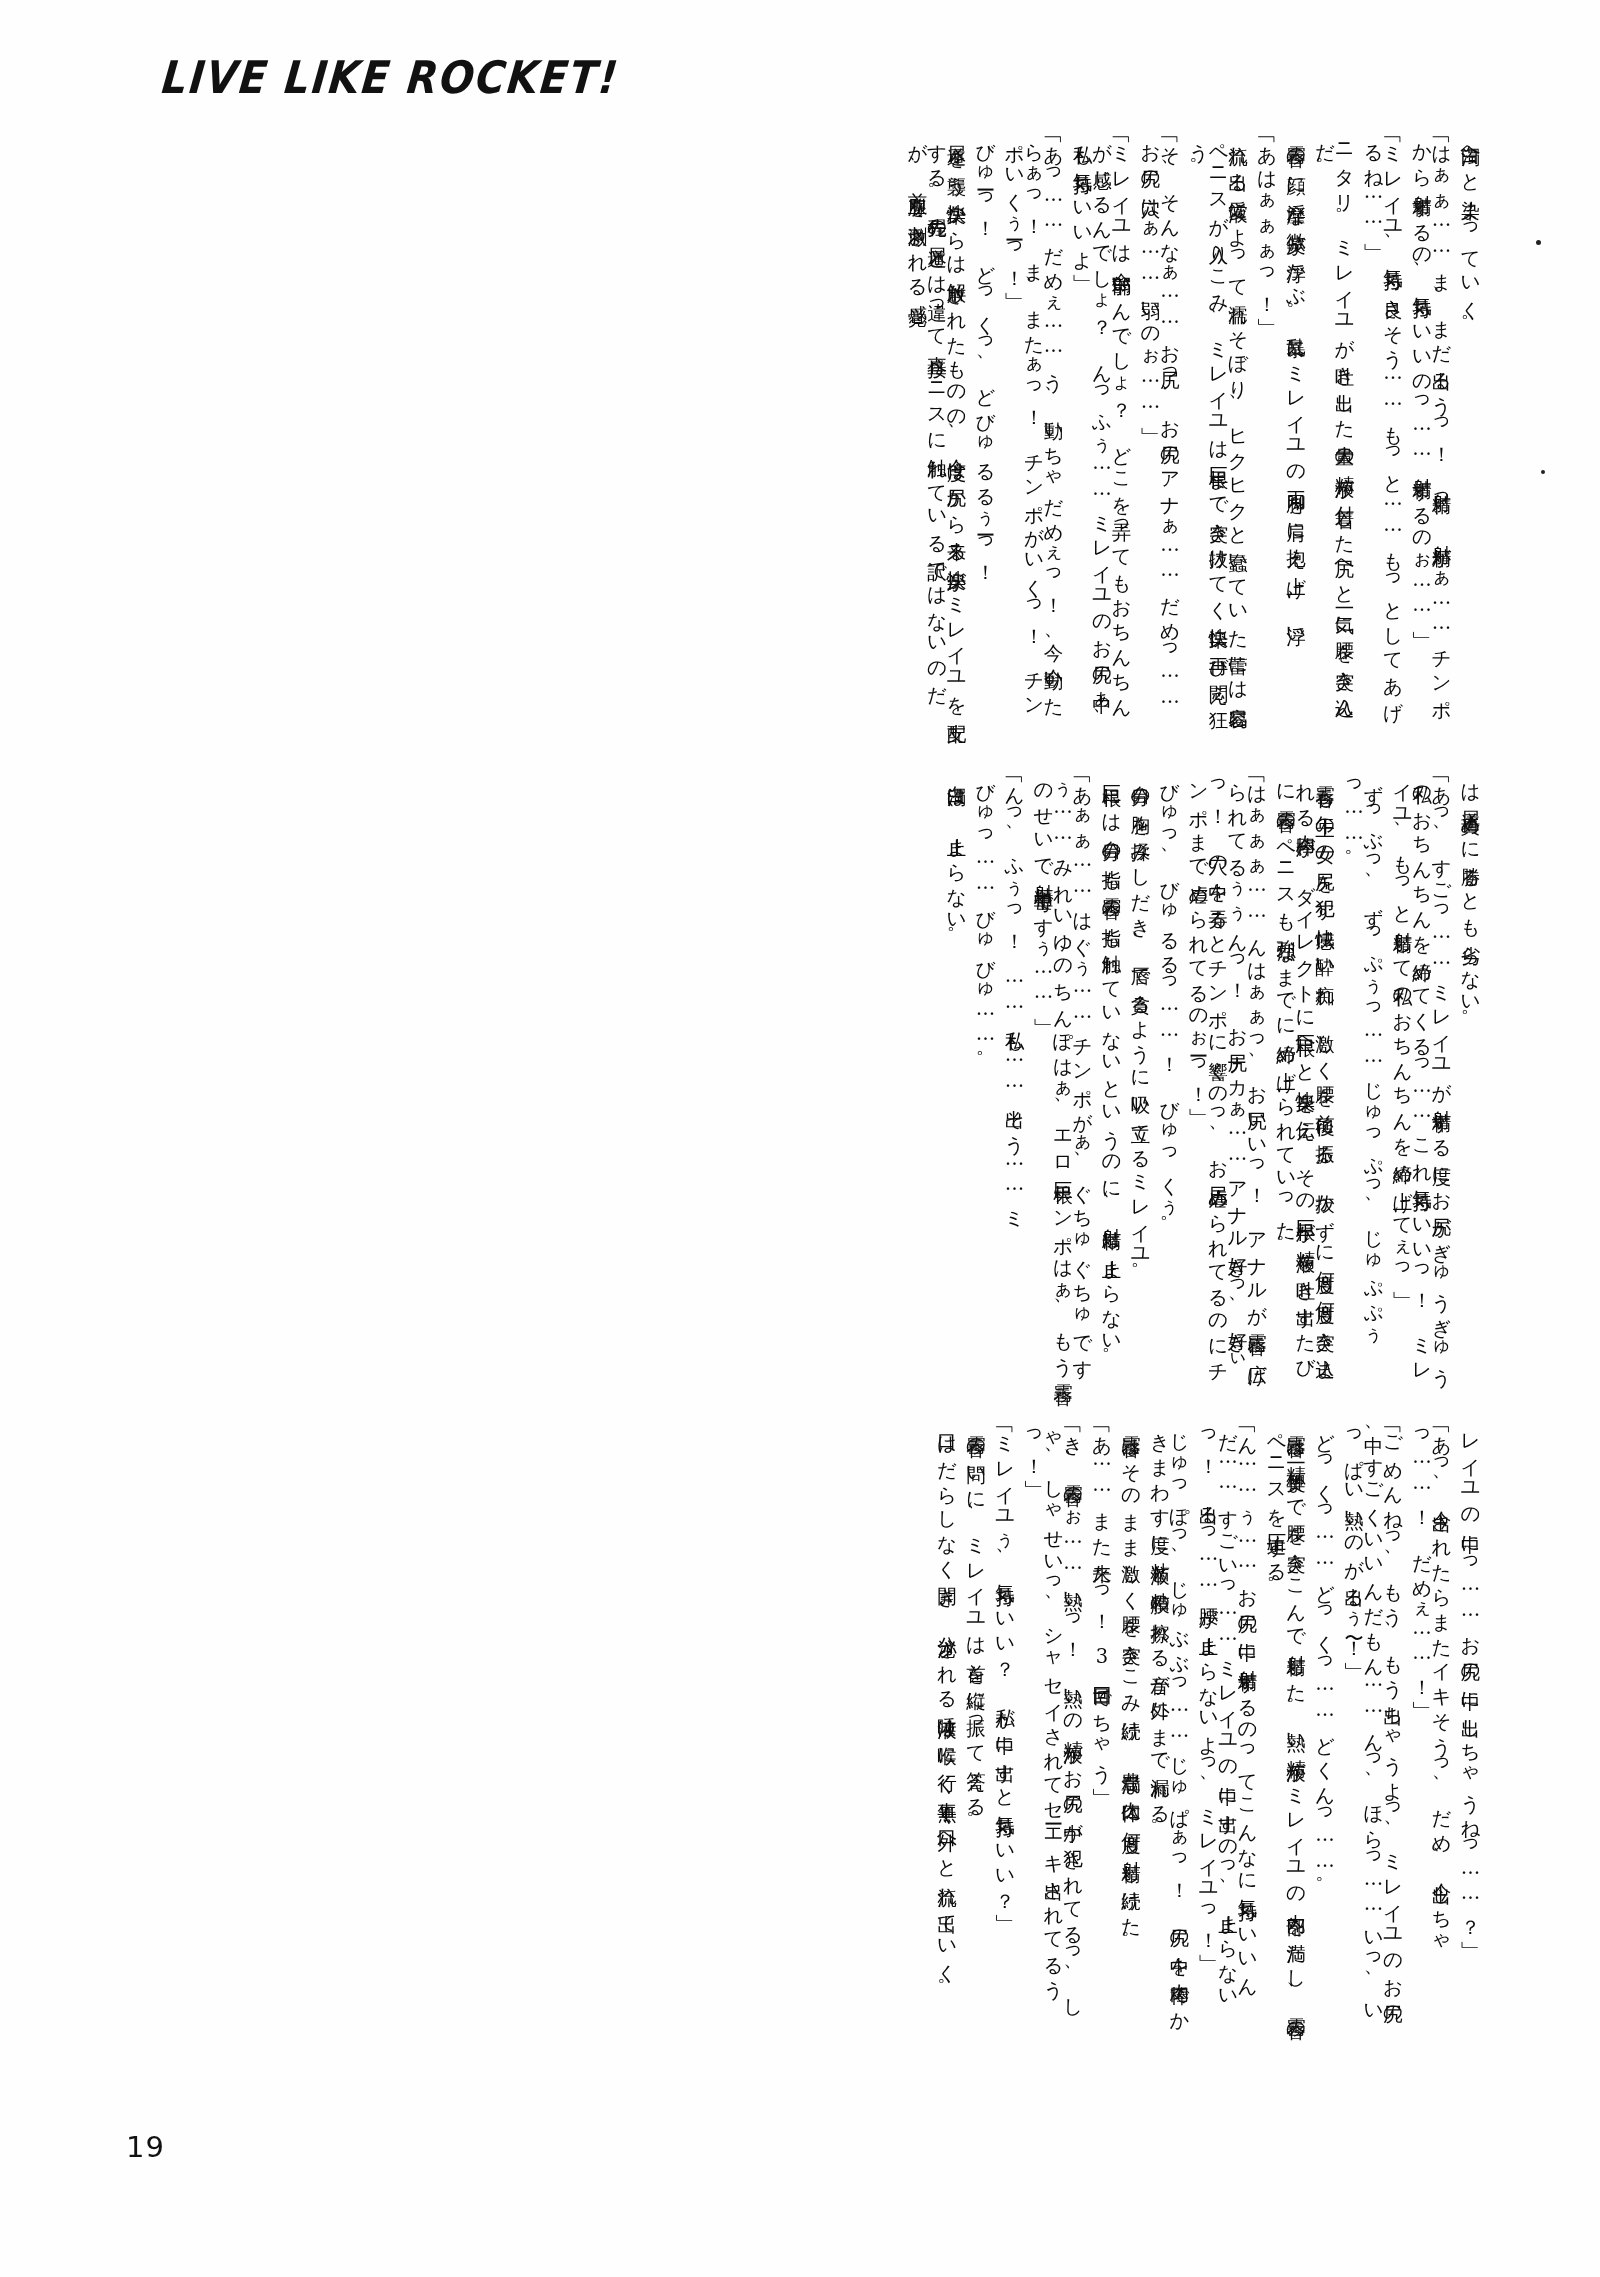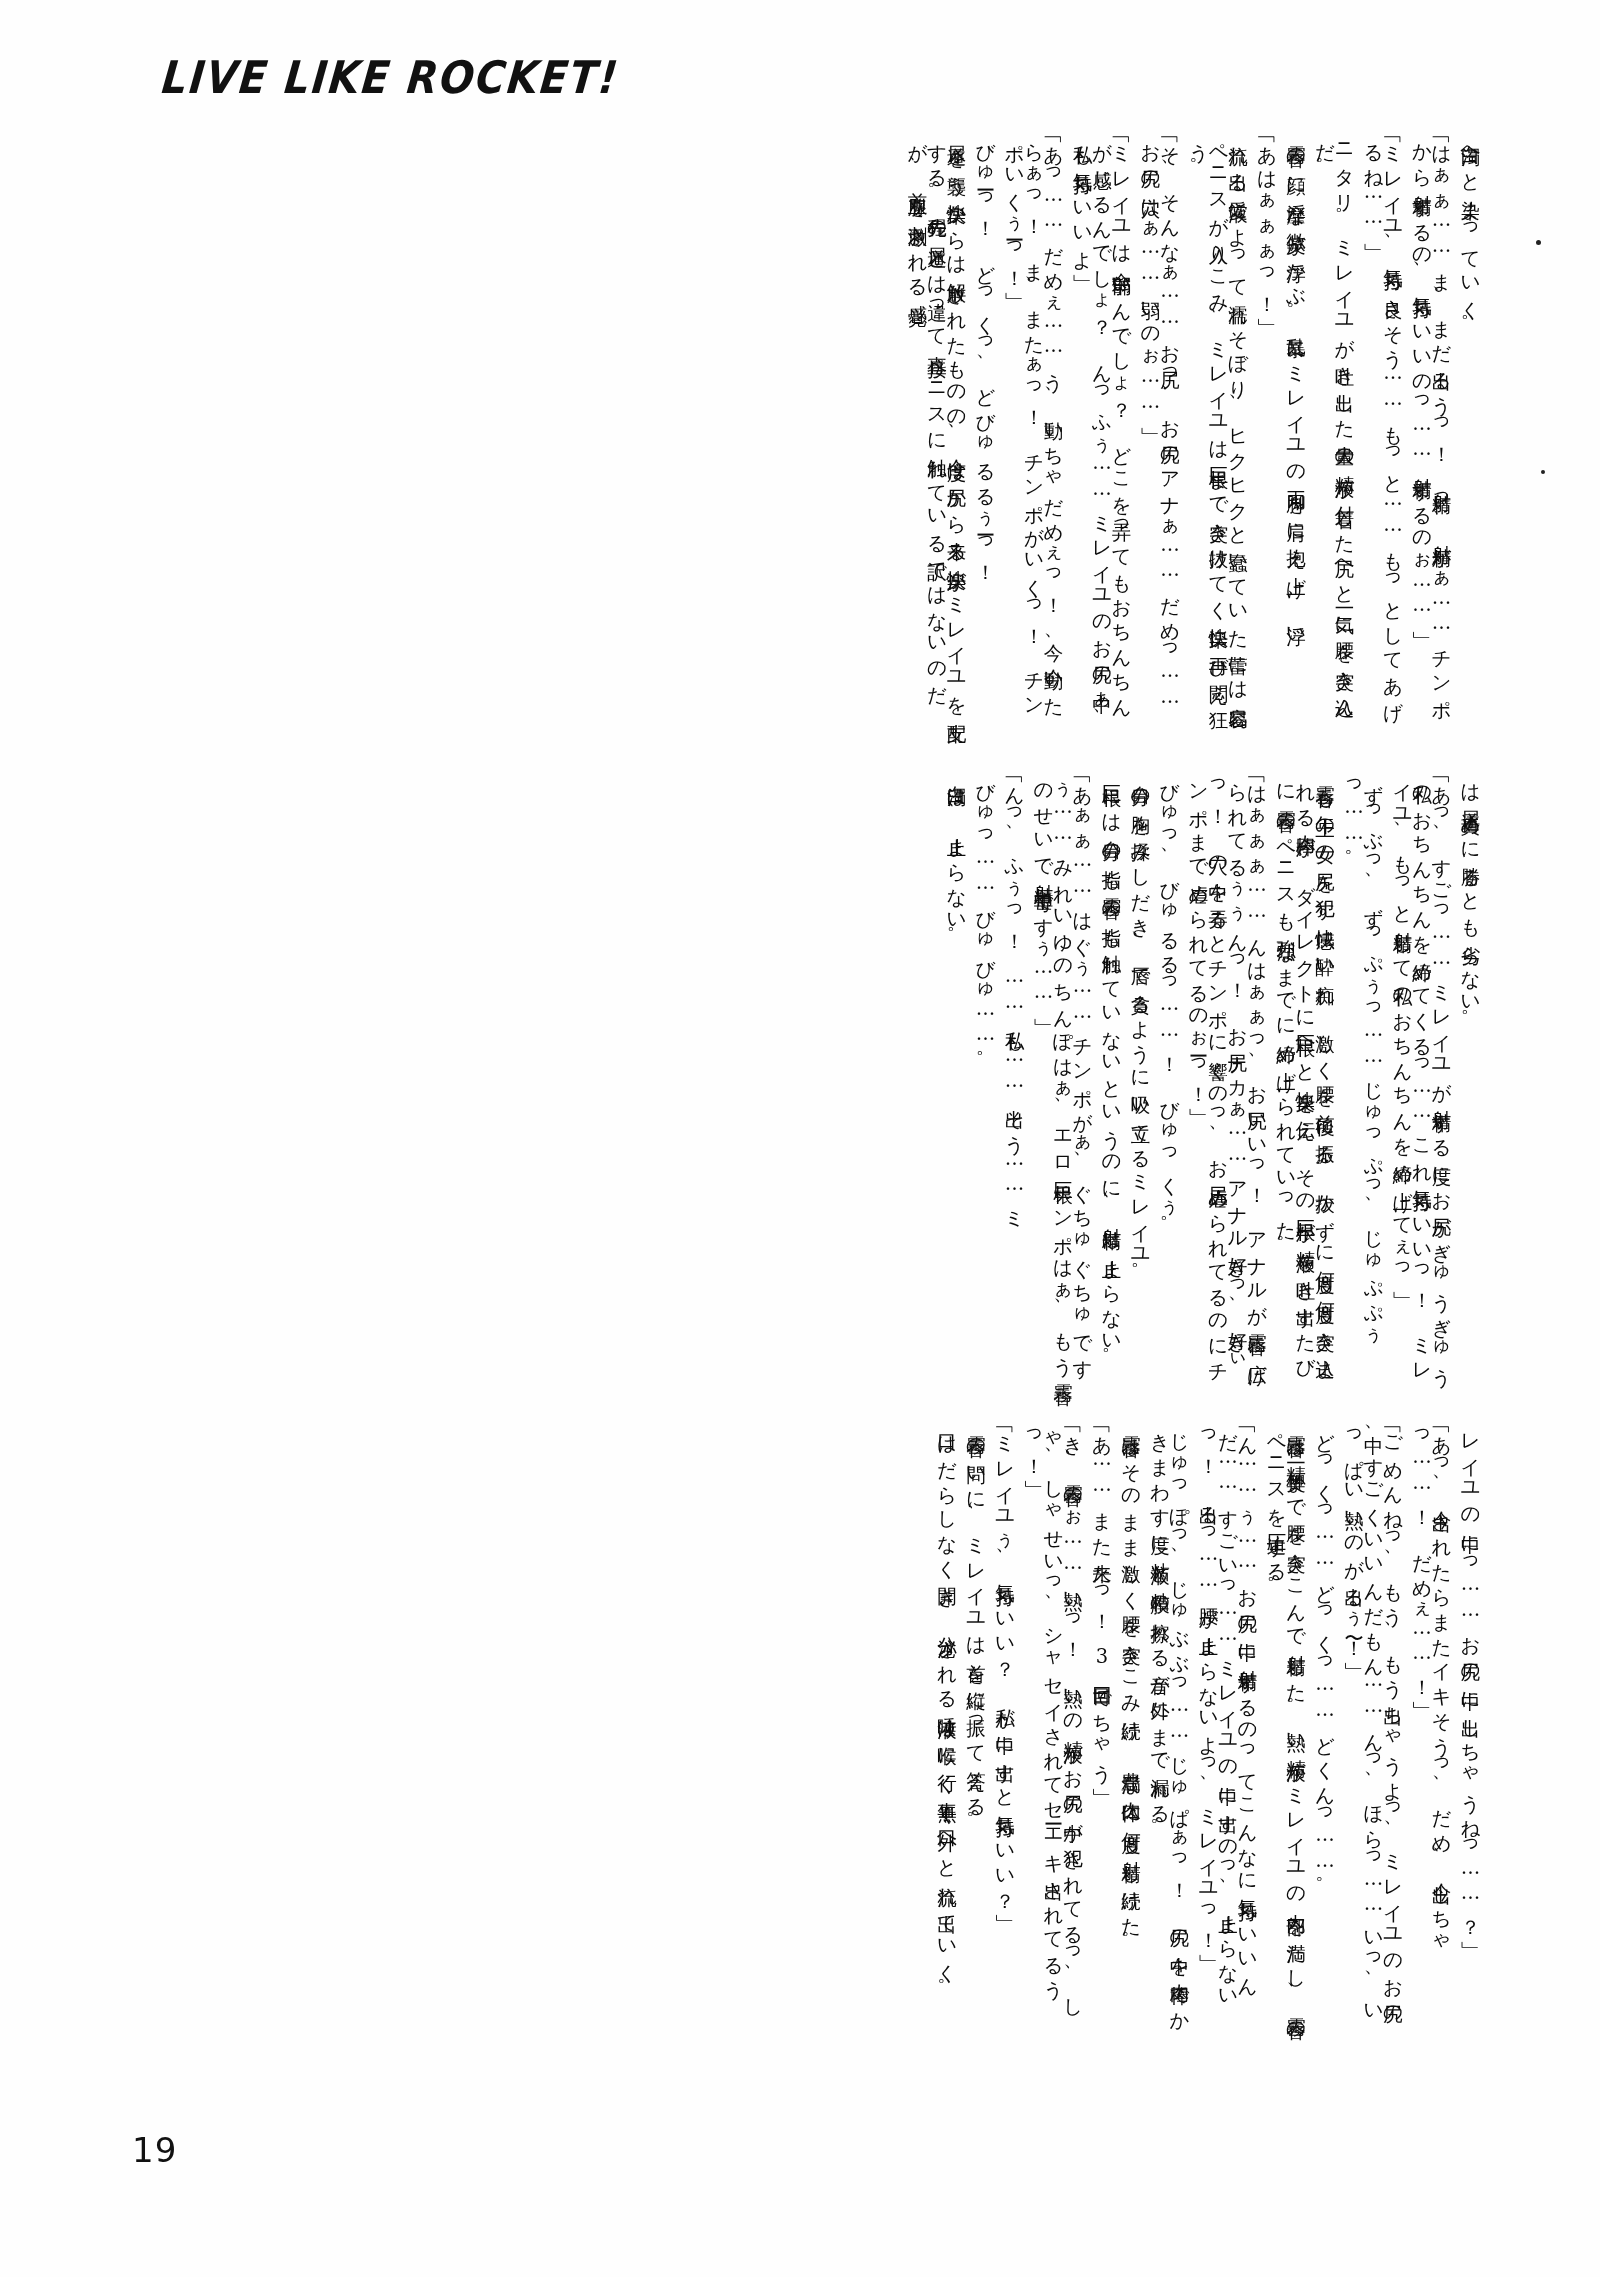--- a/index.html
+++ b/index.html
@@ -66,24 +66,24 @@
     white-space: pre-wrap;
     word-break: break-all;
     max-height: 100%;
   }
   .band-1 .vcol { max-height: 600px; }
   .band-2 .vcol { max-height: 610px; }
   .band-3 .vcol { max-height: 615px; }
 
   .page-number {
     position: absolute;
-    left: 132px;
+    left: 126px;
     top: 2130px;
     font-family: "DejaVu Sans", sans-serif;
-    font-size: 34px;
+    font-size: 29px;
     color: #111111;
     letter-spacing: 1px;
   }
   
   .speck {
     position: absolute;
     background: #222;
     border-radius: 50%;
   }
 </style>

